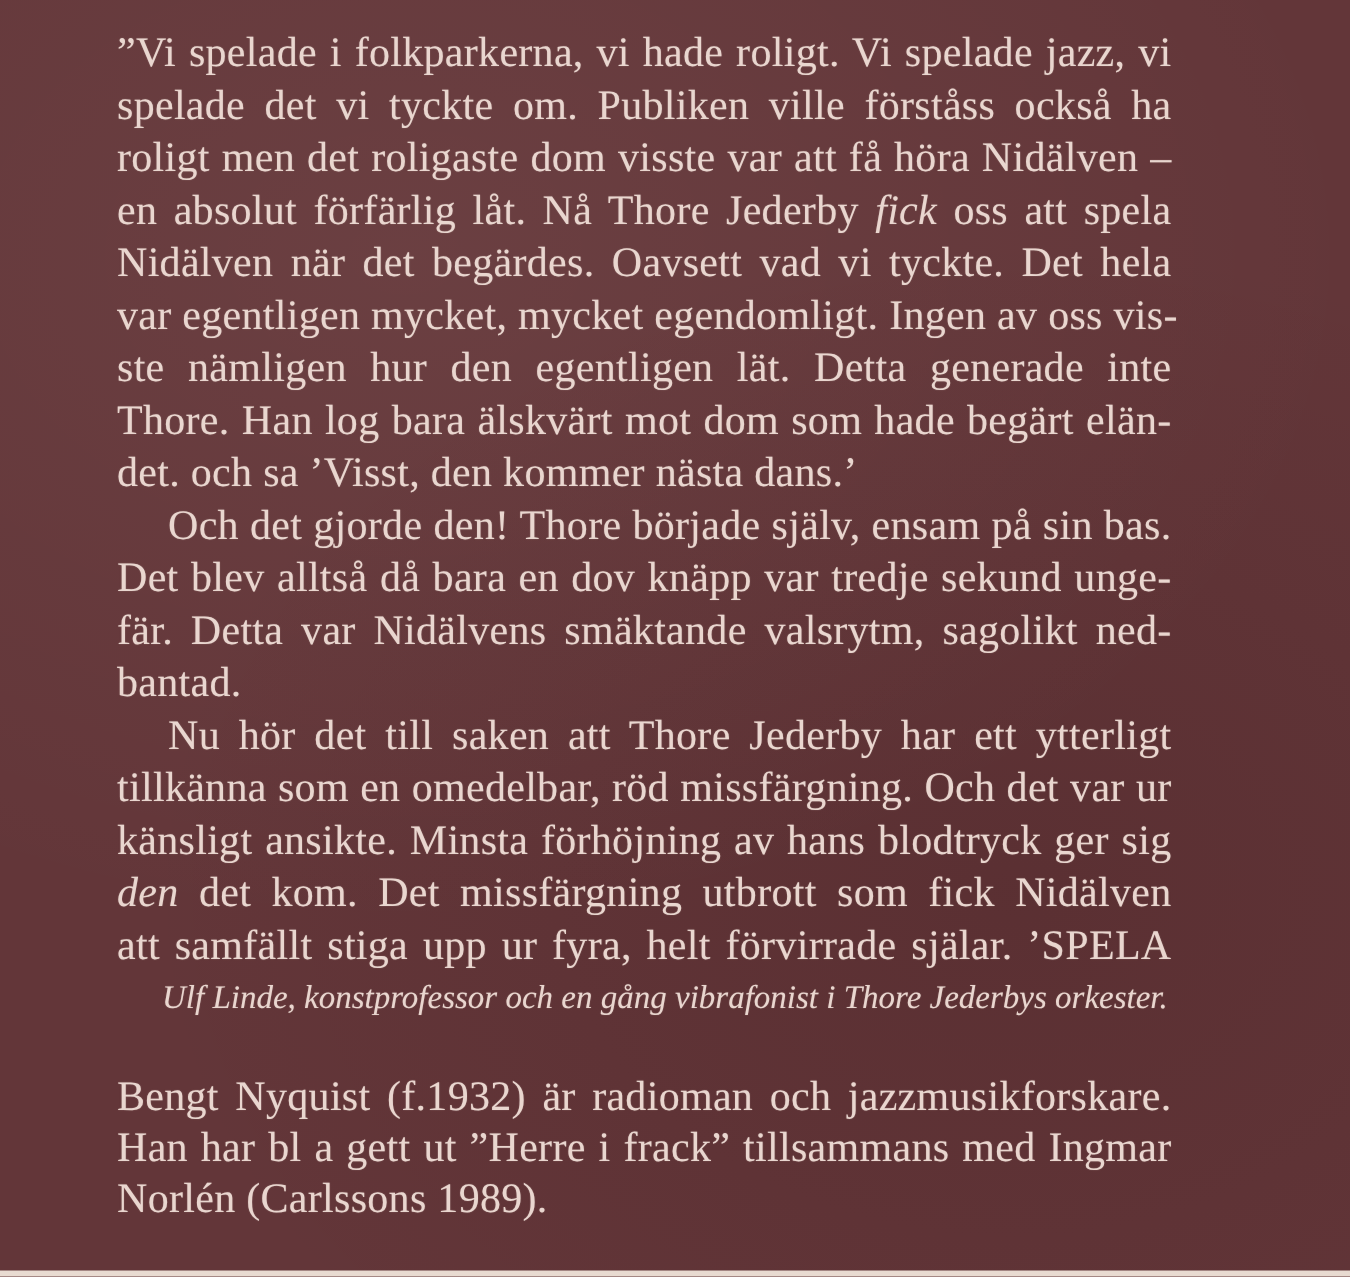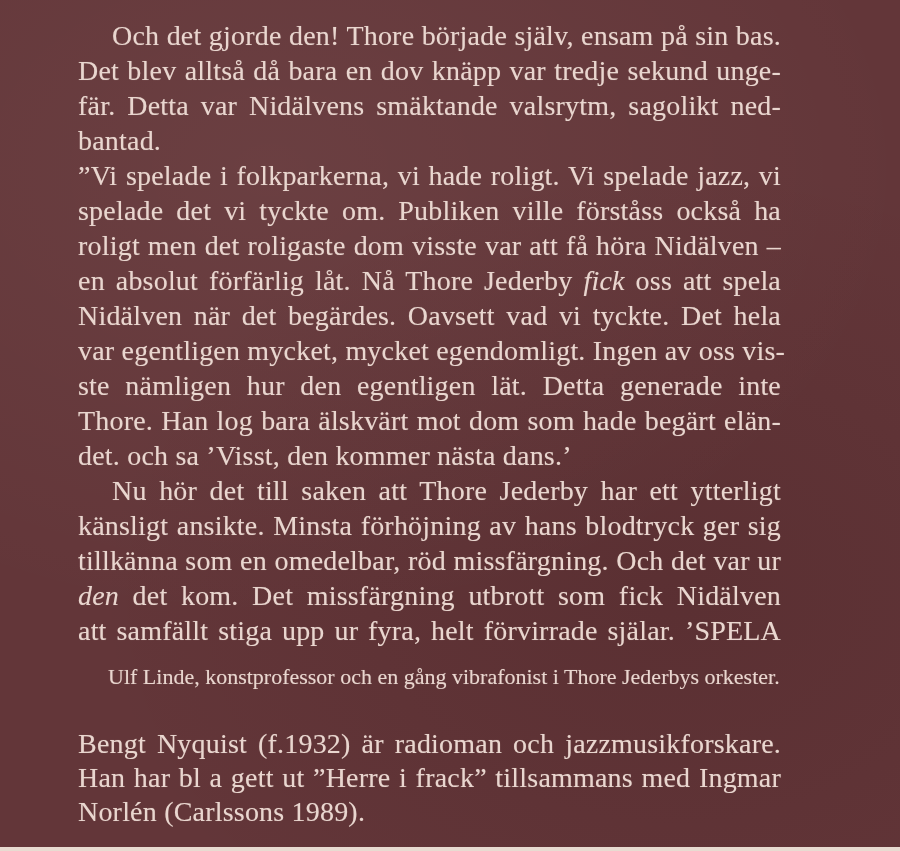--- a/index.html
+++ b/index.html
@@ -39,63 +39,64 @@
     letter-spacing: 0.2px;
     text-shadow: 0 0 1px rgba(233,214,207,0.35);
   }
   .line.last {
     text-align-last: left;
     white-space: normal;
   }
   .line.indent { text-indent: 34px; }
   .it { font-style: italic; }
   .attribution {
-    margin-top: 15px;
+    margin-top: 3px;
     padding-left: 30px;
     font-size: 22px;
     line-height: 27px;
+    font-style: italic;
     text-shadow: 0 0 1px rgba(233,214,207,0.35);
   }
   .footer-para { margin-top: 37px; font-family: Liberation Serif, serif; }
   .footer-para .line { line-height: 34px; }
   .scan-edge {
     position: absolute;
     left: 0;
     bottom: 0;
     width: 100%;
     height: 4px;
   }
 </style>
 </head>
 <body>
 
 <div class="page" style="color: rgb(233, 214, 207);">
   <div class="column">
     <div class="quote-block">
         <div class="para">
-          <div class="line indent">Och det gjorde den! Thore började själv, ensam på sin bas.</div>
-          <div class="line">Det blev alltså då bara en dov knäpp var tredje sekund unge-</div>
-          <div class="line">fär. Detta var Nidälvens smäktande valsrytm, sagolikt ned-</div>
-          <div class="line last">bantad.</div>
-        </div>
-        <div class="para">
           <div class="line">”Vi spelade i folkparkerna, vi hade roligt. Vi spelade jazz, vi</div>
           <div class="line">spelade det vi tyckte om. Publiken ville förståss också ha</div>
           <div class="line">roligt men det roligaste dom visste var att få höra Nidälven –</div>
           <div class="line"><span>en absolut förfärlig låt. Nå Thore Jederby </span><span class="it">fick</span><span> oss att spela</span></div>
           <div class="line">Nidälven när det begärdes. Oavsett vad vi tyckte. Det hela</div>
           <div class="line">var egentligen mycket, mycket egendomligt. Ingen av oss vis-</div>
           <div class="line">ste nämligen hur den egentligen lät. Detta generade inte</div>
           <div class="line">Thore. Han log bara älskvärt mot dom som hade begärt elän-</div>
           <div class="line last">det. och sa ’Visst, den kommer nästa dans.’</div>
         </div>
         <div class="para">
+          <div class="line indent">Och det gjorde den! Thore började själv, ensam på sin bas.</div>
+          <div class="line">Det blev alltså då bara en dov knäpp var tredje sekund unge-</div>
+          <div class="line">fär. Detta var Nidälvens smäktande valsrytm, sagolikt ned-</div>
+          <div class="line last">bantad.</div>
+        </div>
+        <div class="para">
           <div class="line indent">Nu hör det till saken att Thore Jederby har ett ytterligt</div>
+          <div class="line">tillkänna som en omedelbar, röd missfärgning. Och det var ur</div>
           <div class="line">känsligt ansikte. Minsta förhöjning av hans blodtryck ger sig</div>
-          <div class="line">tillkänna som en omedelbar, röd missfärgning. Och det var ur</div>
           <div class="line"><span class="it">den</span><span> det kom. Det missfärgning utbrott som fick Nidälven</span></div>
           <div class="line">att samfällt stiga upp ur fyra, helt förvirrade själar. ’SPELA</div>
         </div>
       </div>
     <div class="attribution">Ulf Linde, konstprofessor och en gång vibrafonist i Thore Jederbys orkester.</div>
     <div class="footer-para">
         <div class="line">Bengt Nyquist (f.1932) är radioman och jazzmusikforskare.</div>
         <div class="line">Han har bl a gett ut ”Herre i frack” tillsammans med Ingmar</div>
         <div class="line last">Norlén (Carlssons 1989).</div>
       </div>

